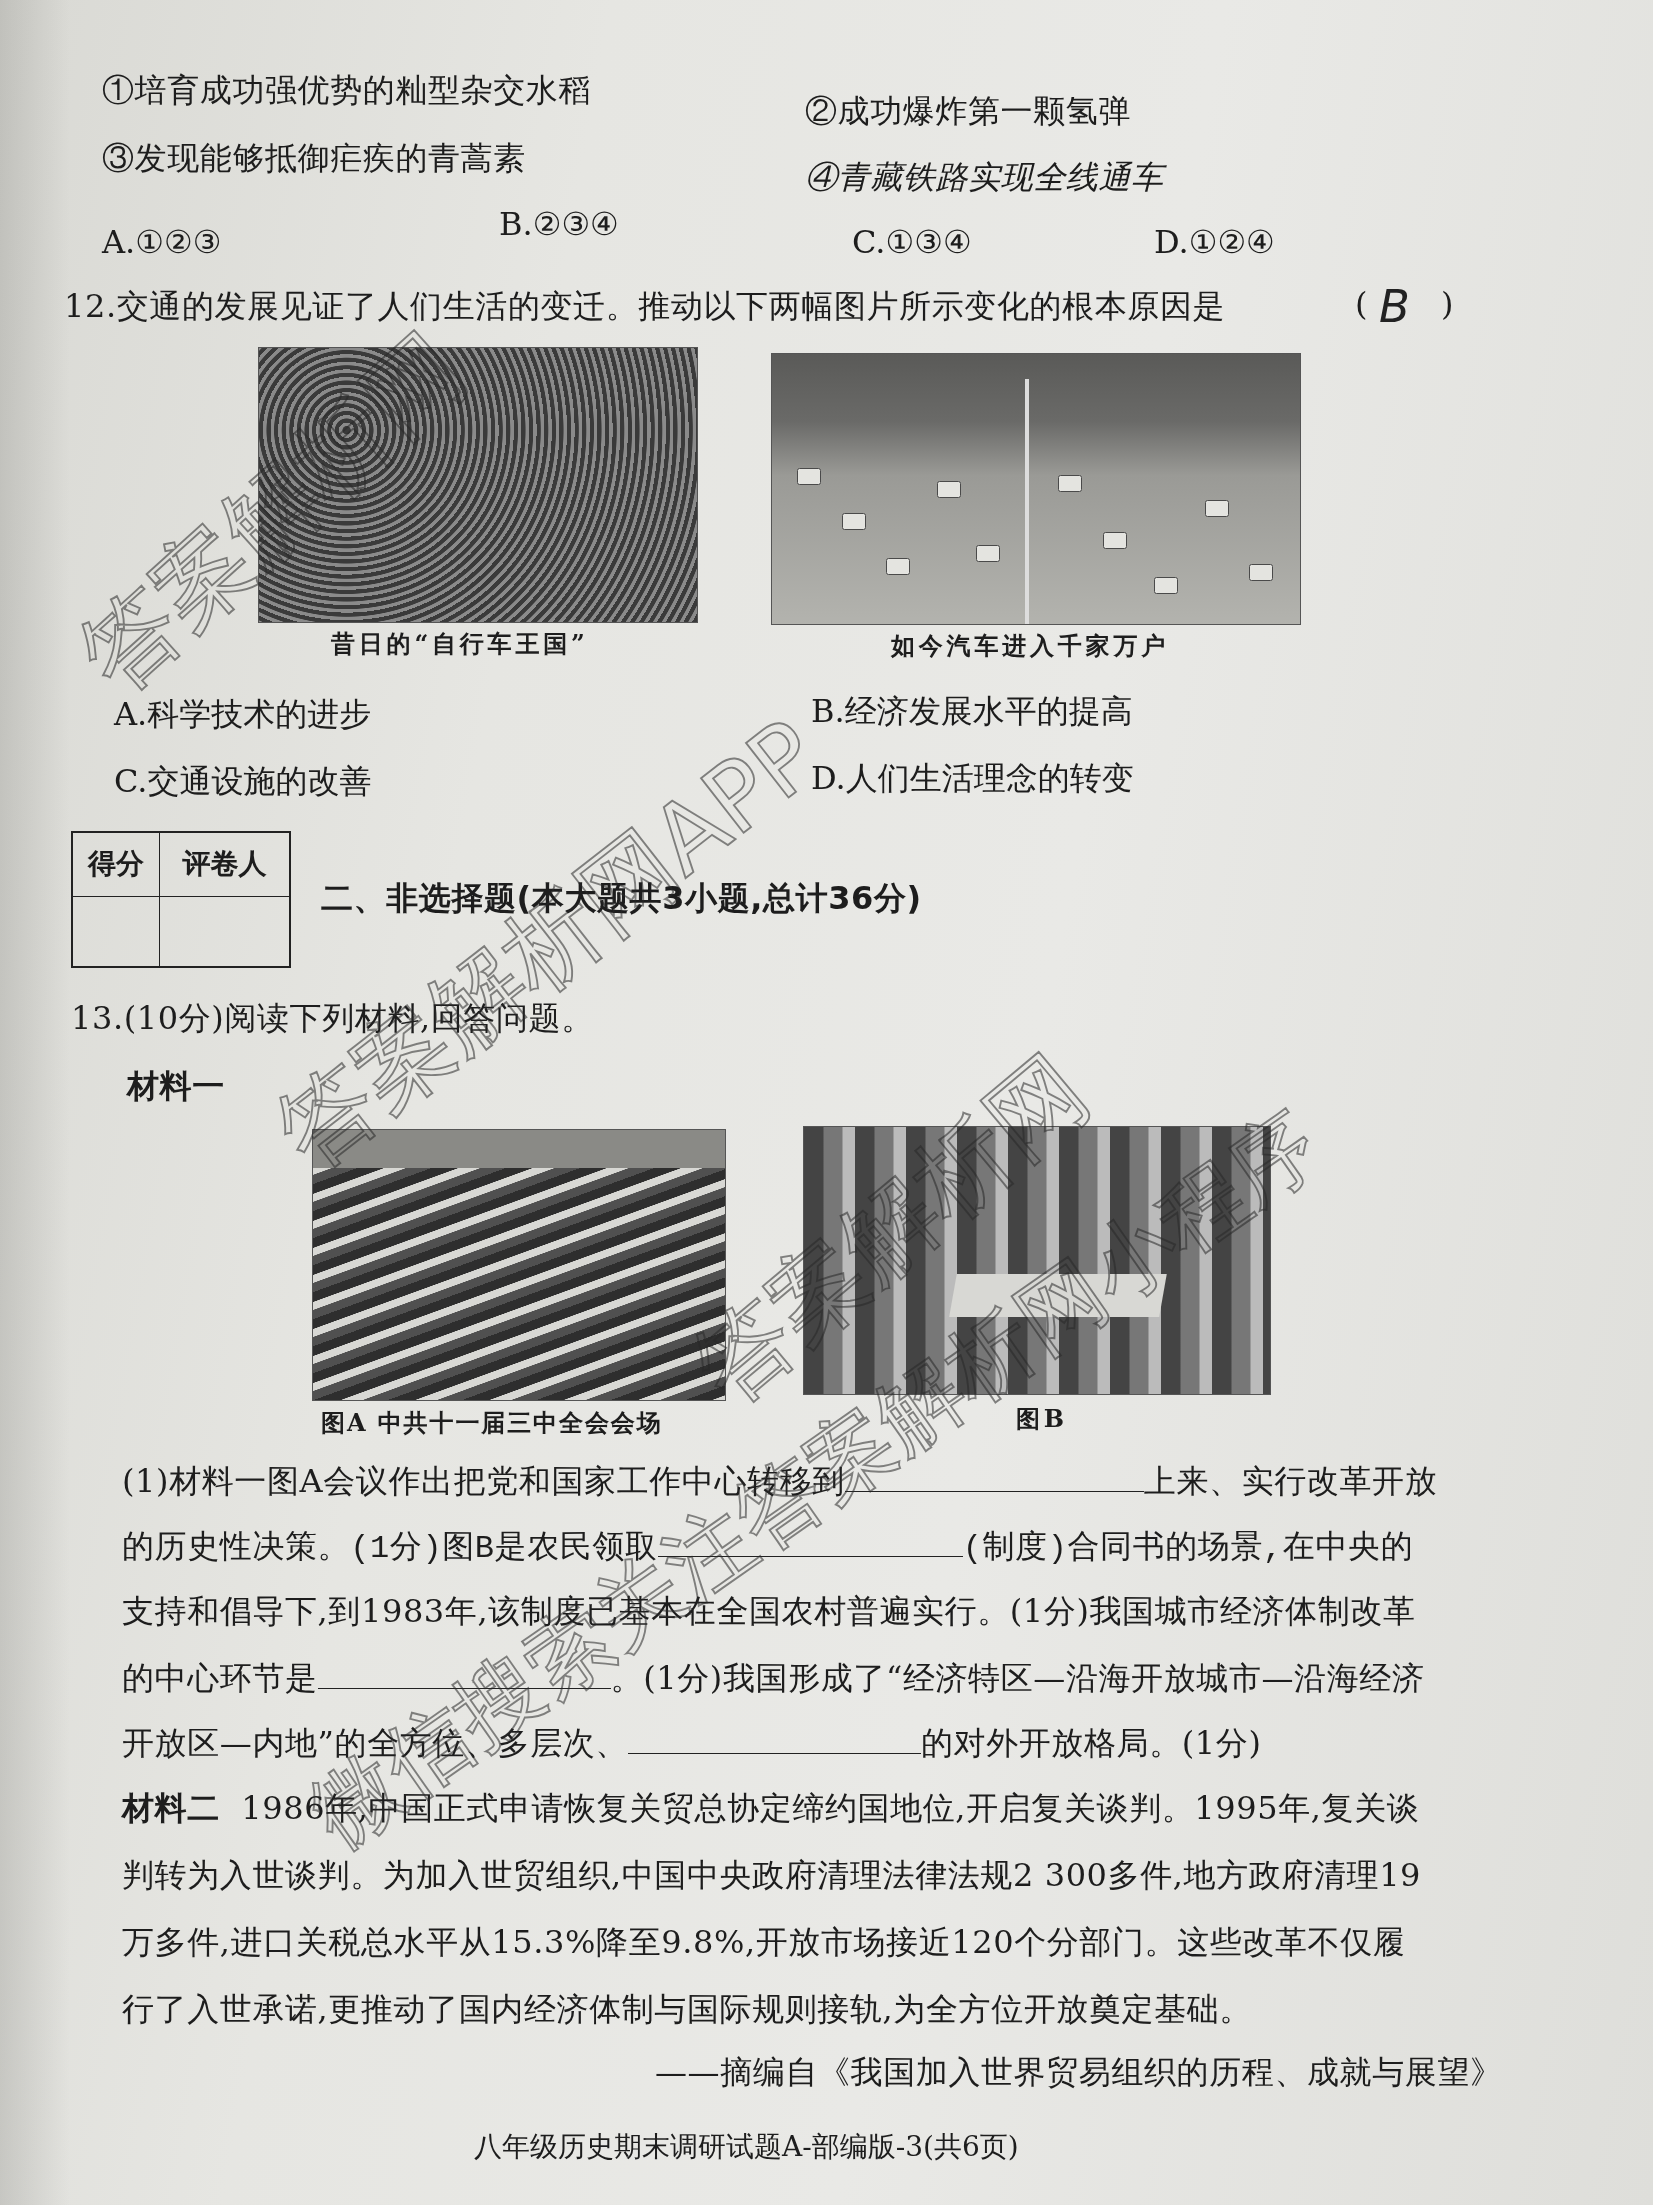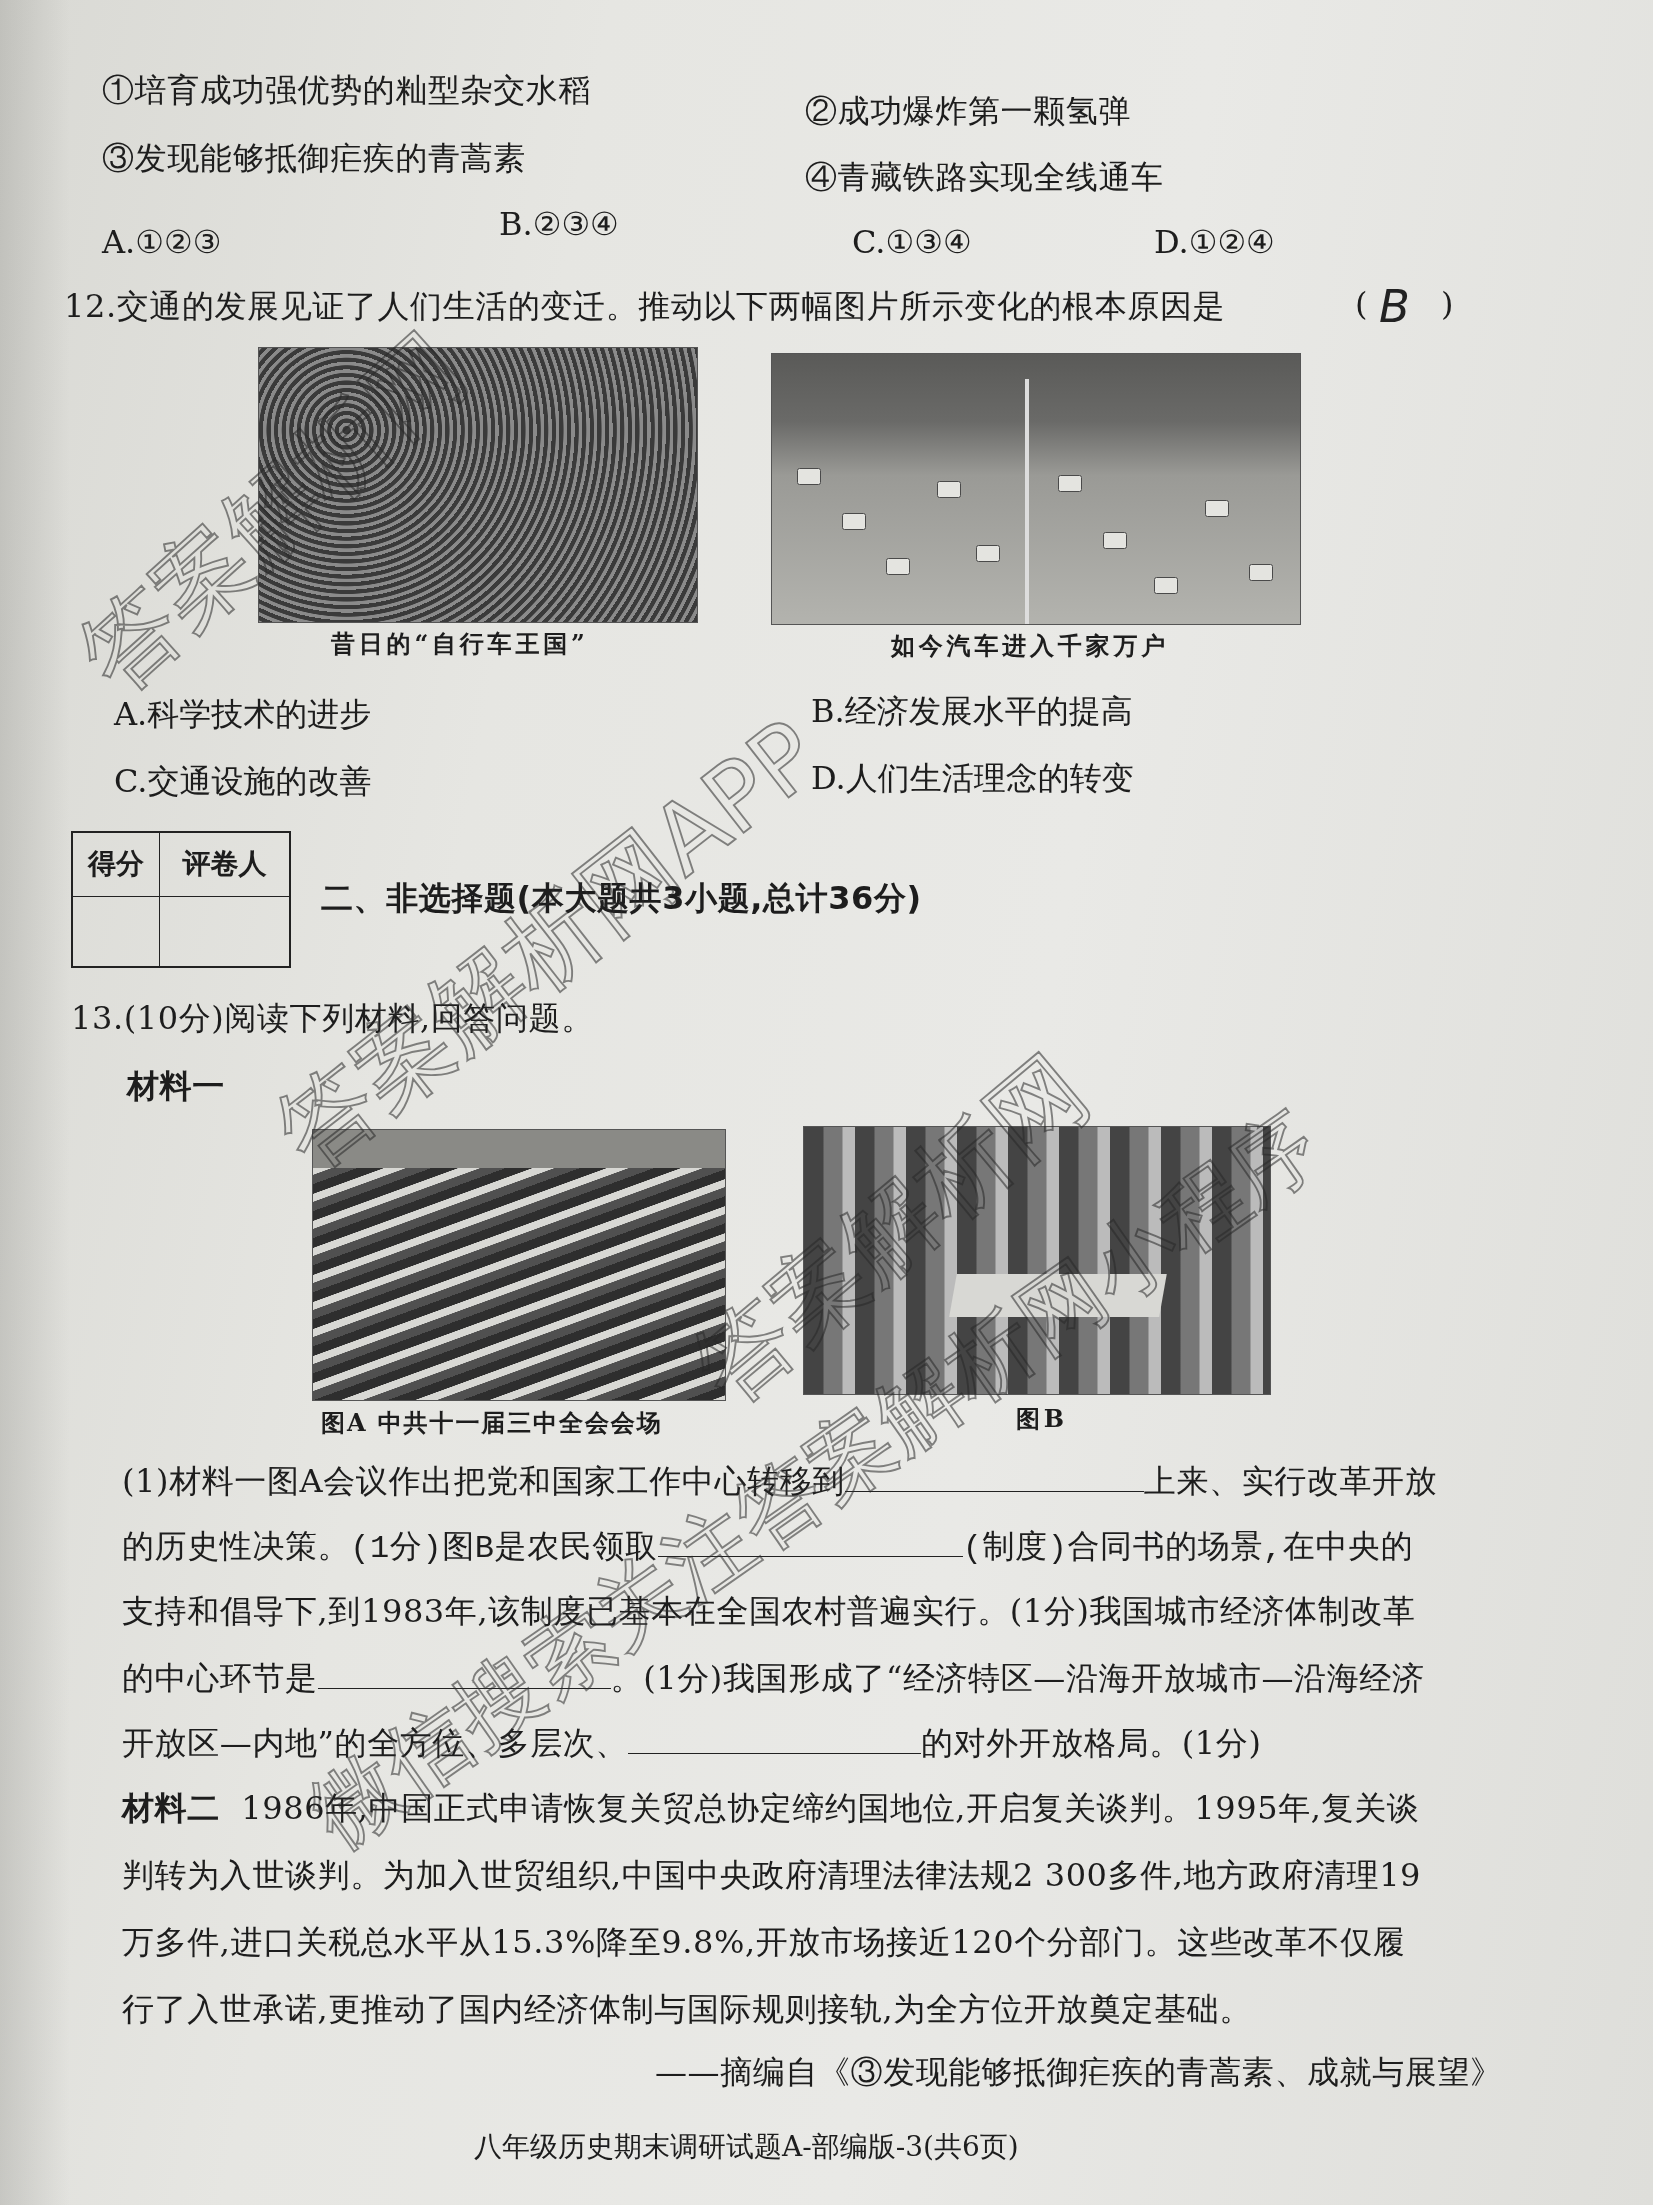--- a/index.html
+++ b/index.html
@@ -40,21 +40,21 @@
   .footer { position:absolute; white-space:nowrap; font-size:28px; }
 </style>
 </head>
 <body>
 
 <div class="shade-left"></div>
 
 <div class="t" style="left:102px; top:69px;">①培育成功强优势的籼型杂交水稻</div>
 <div class="t" style="left:805px; top:90px;">②成功爆炸第一颗氢弹</div>
 <div class="t" style="left:102px; top:137px;">③发现能够抵御疟疾的青蒿素</div>
-<div class="t" style="left:805px; top:156px;">④青藏铁路实现全线通车</div>
+<div class="t" style="left:805px; top:156px;font-style:italic;">④青藏铁路实现全线通车</div>
 
 <div class="opt" style="left:102px; top:223px;">A.①②③</div>
 <div class="opt" style="left:451px; top:205px;margin-left:48px;">B.②③④</div>
 <div class="opt" style="left:805px; top:223px;margin-left:47px;">C.①③④</div>
 <div class="opt" style="left:1154px; top:223px;">D.①②④</div>
 
 <div class="t" style="left:64px; top:285px;">12.交通的发展见证了人们生活的变迁。推动以下两幅图片所示变化的根本原因是</div>
 <div class="t" style="left:1355px; top:285px;">(</div>
 <div class="hand" style="left:1379px; top:280px;">B</div>
 <div class="t" style="left:1441px; top:285px;">)</div>
@@ -123,21 +123,21 @@
 <div class="t" style="left:122px; top:1722px;">
   <span>开放区—内地”的全方位、多层次、</span><span class="blank" style="width:293px;"></span><span>的对外开放格局。(1分)</span>
 </div>
 
 <div class="t" style="left:122px; top:1787px;">
   <span class="bold">材料二</span>&nbsp;&nbsp;<span>1986年,中国正式申请恢复关贸总协定缔约国地位,开启复关谈判。1995年,复关谈</span>
 </div>
 <div class="t" style="left:122px; top:1854px;">判转为入世谈判。为加入世贸组织,中国中央政府清理法律法规2 300多件,地方政府清理19</div>
 <div class="t" style="left:122px; top:1921px;">万多件,进口关税总水平从15.3%降至9.8%,开放市场接近120个分部门。这些改革不仅履</div>
 <div class="t" style="left:122px; top:1988px;">行了入世承诺,更推动了国内经济体制与国际规则接轨,为全方位开放奠定基础。</div>
-<div class="t" style="left:655px; top:2051px;">——摘编自《③发现能够抵御疟疾的青蒿素、成就与展望》</div>
+<div class="t" style="left:655px; top:2051px;">——摘编自《我国加入世界贸易组织的历程、成就与展望》</div>
 
 <div class="footer" style="left:474px; top:2128px;">八年级历史期末调研试题A-部编版-3(共6页)</div>
 
 <div class="watermark" style="left:140px; top:592px; transform:rotate(-42deg);">答案解析网</div>
 <div class="watermark" style="left:331px; top:1069px; transform:rotate(-38deg);">答案解析网APP</div>
 <div class="watermark" style="left:751px; top:1304px; transform:rotate(-40deg);">答案解析网</div>
 <div class="watermark" style="left:356px; top:1756px; transform:rotate(-35deg); font-size:86px;">微信搜索关注答案解析网小程序</div>
 
 
 </body></html>

